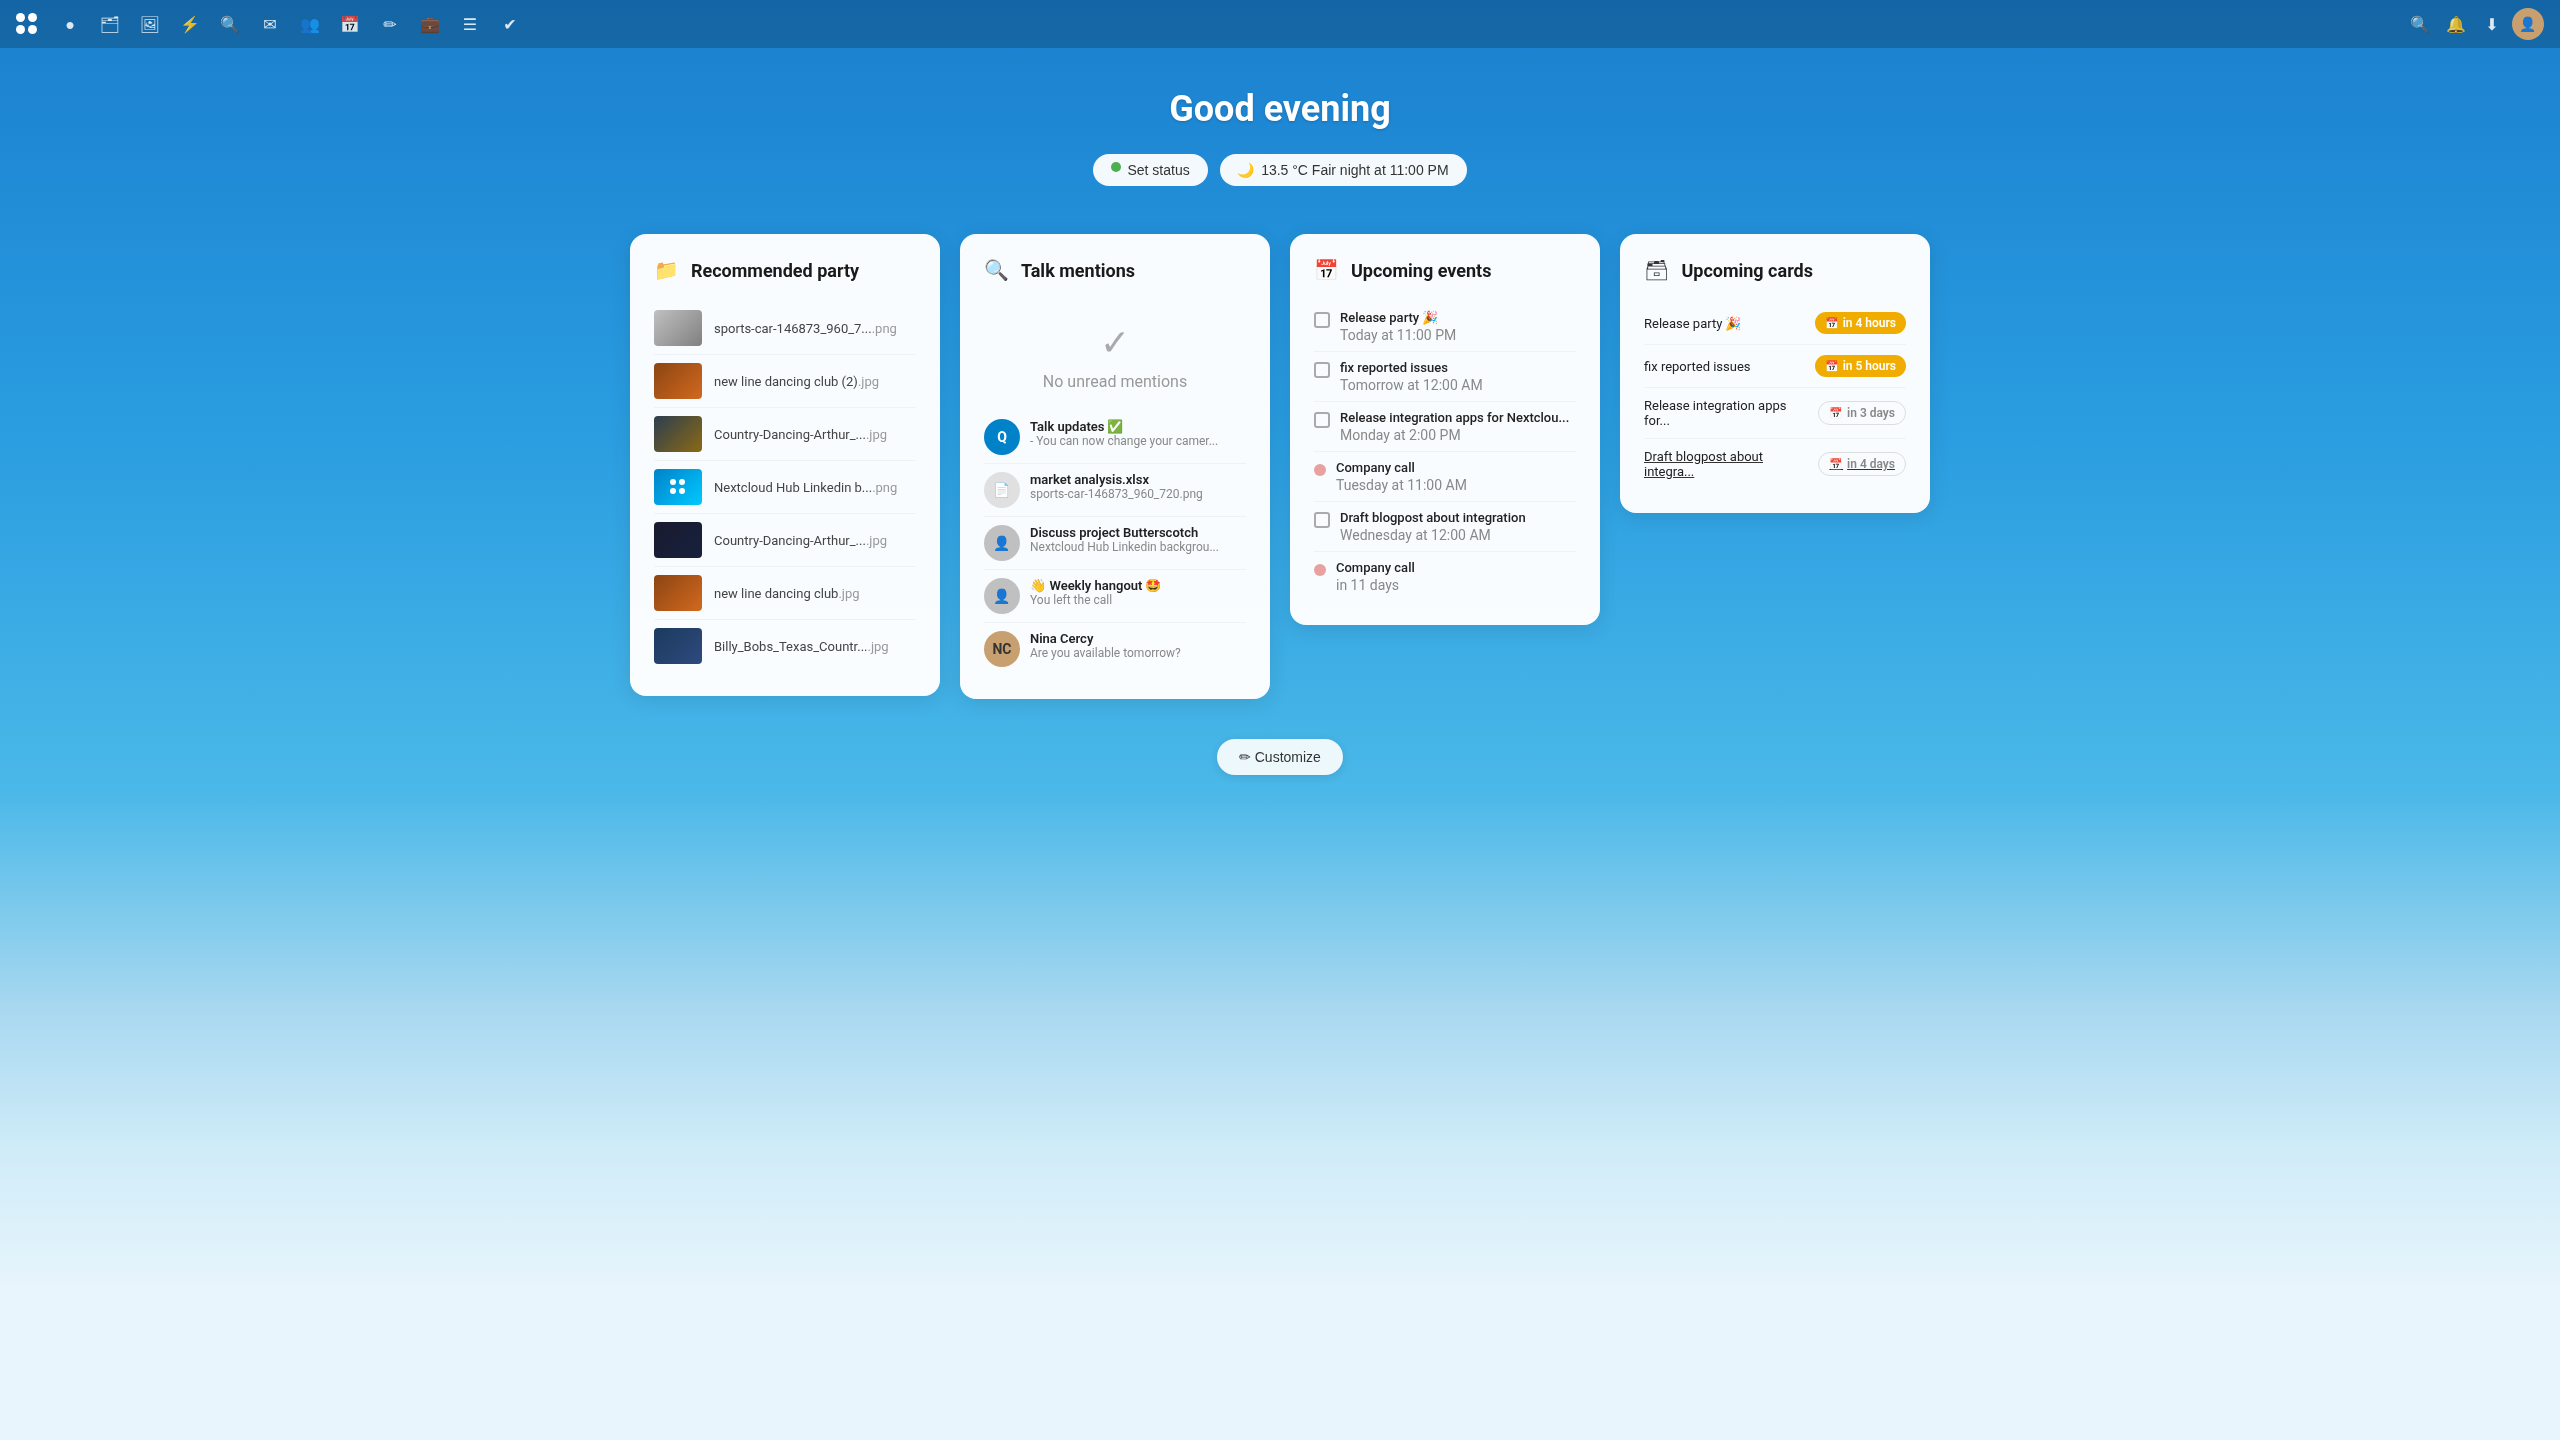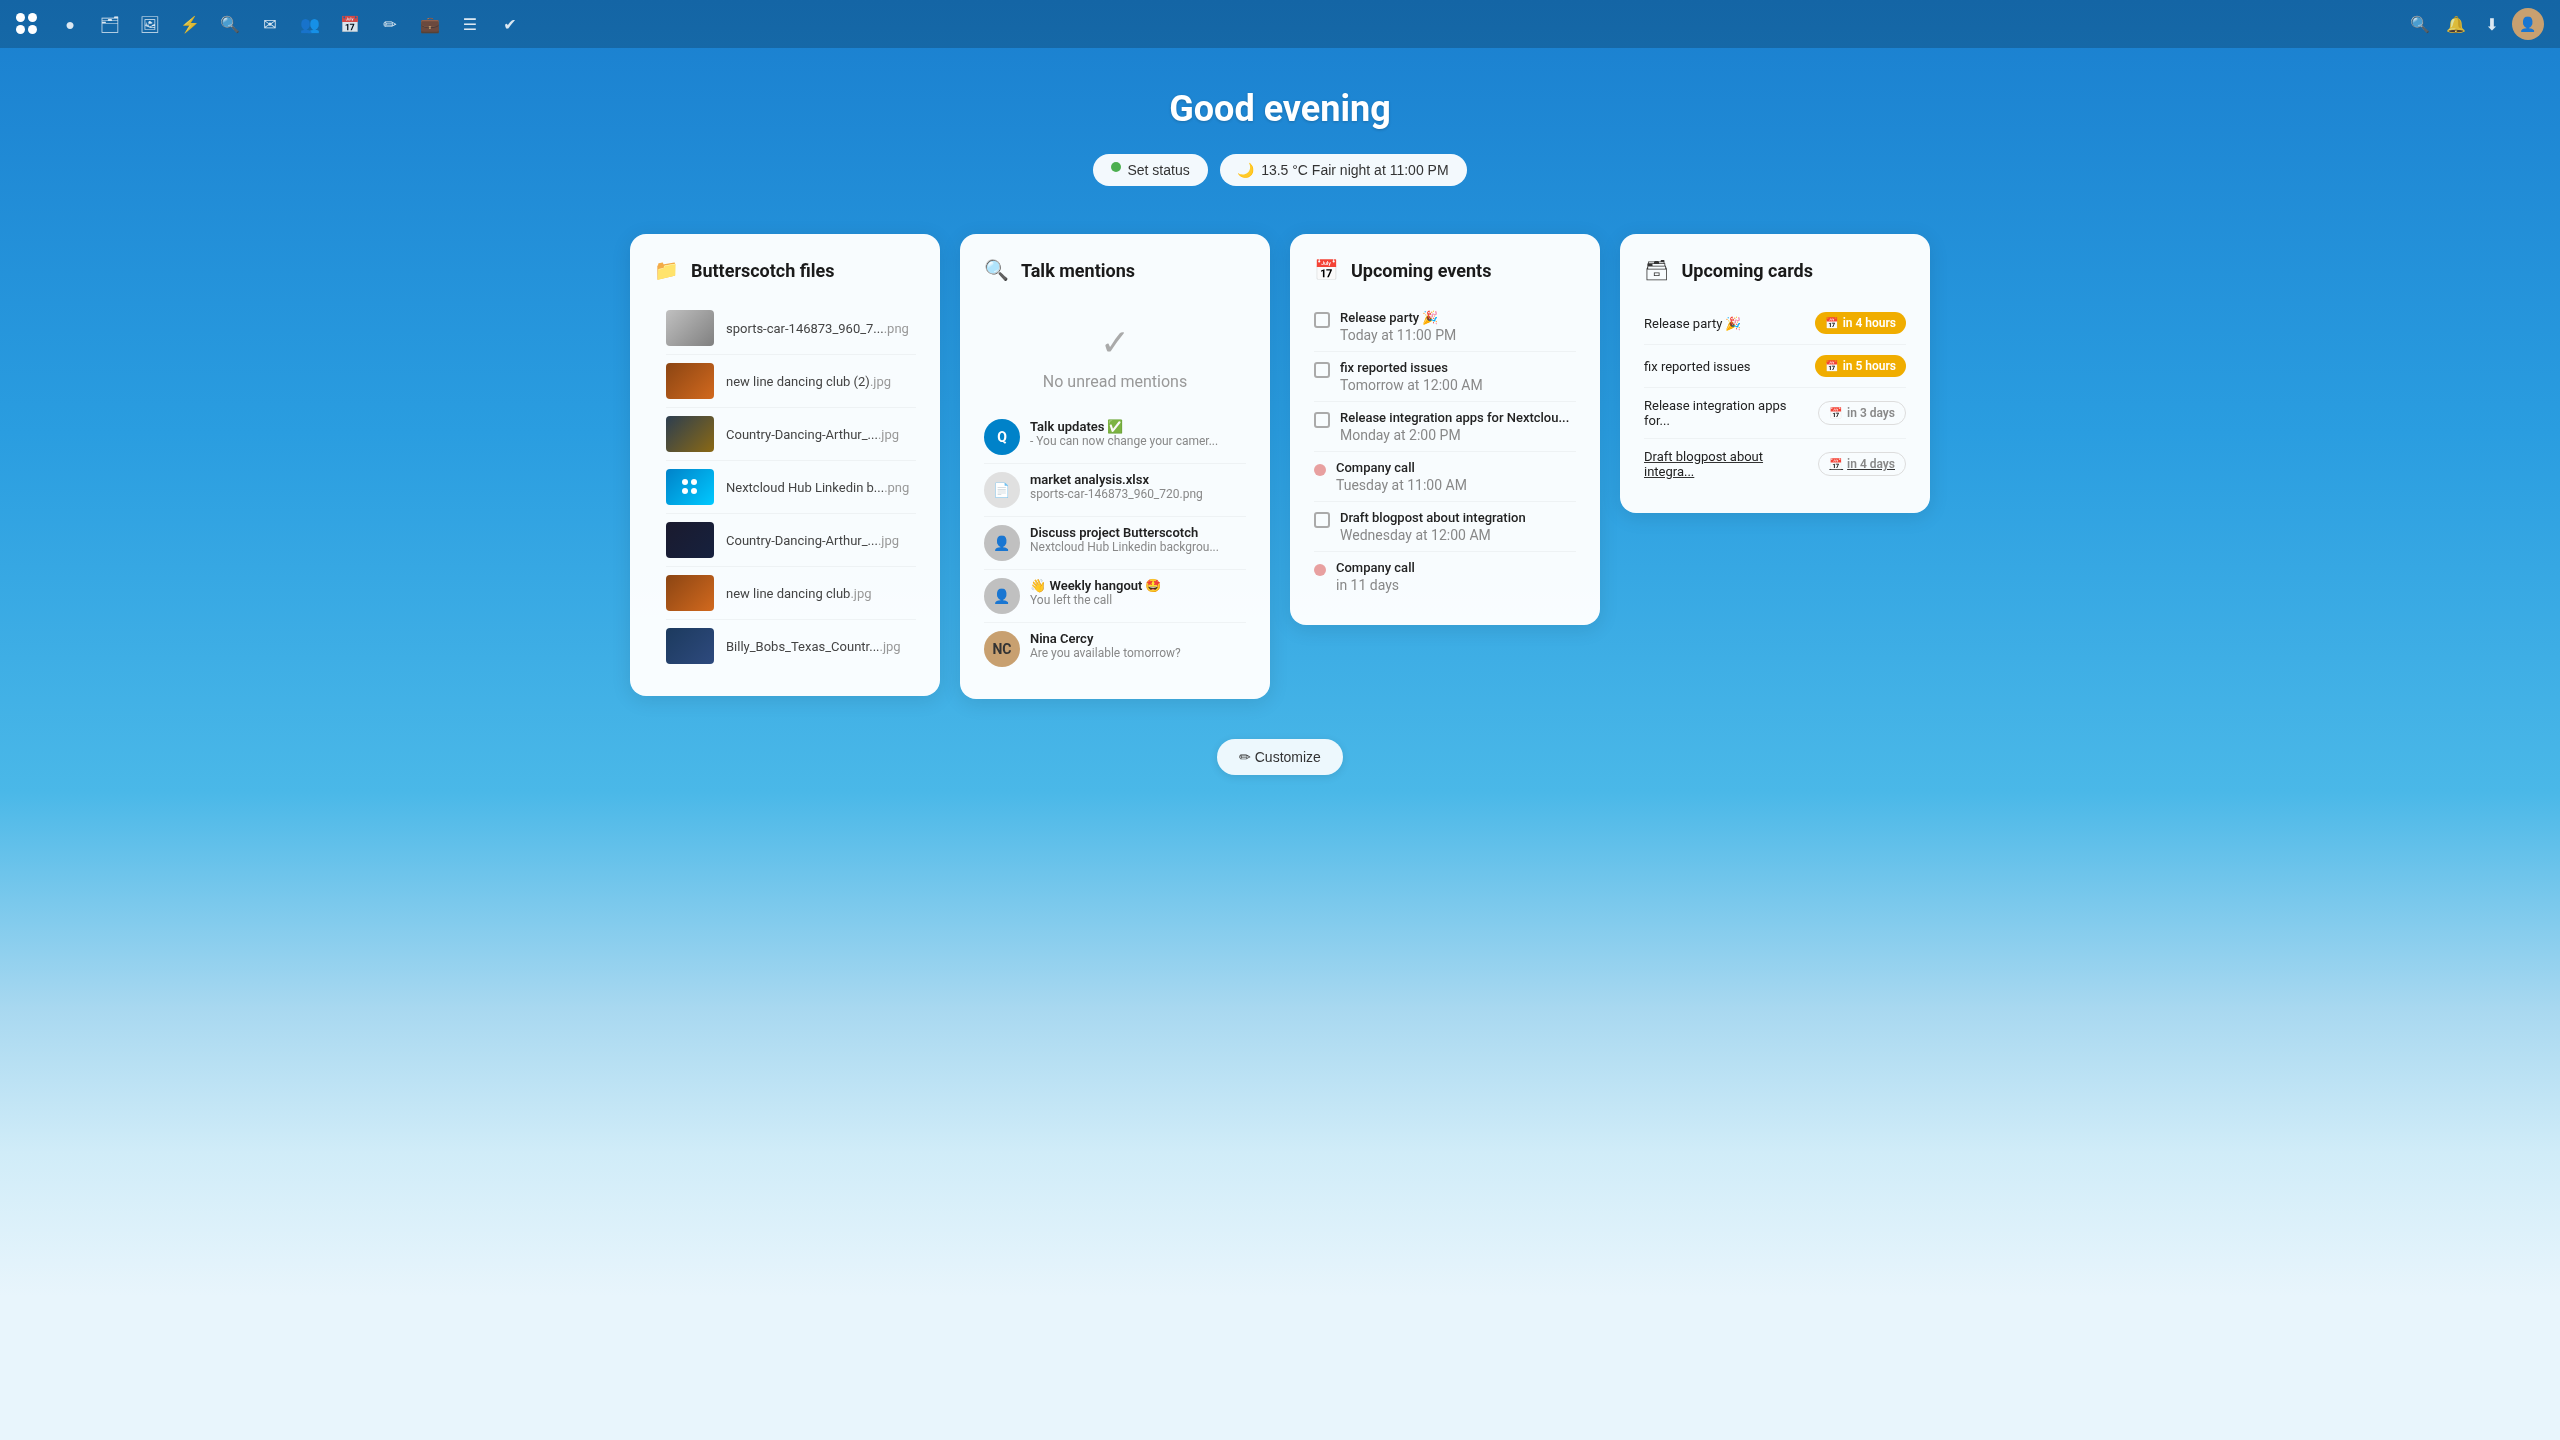--- a/index.html
+++ b/index.html
@@ -92,21 +92,20 @@
     .card-title {
       font-size: 18px; font-weight: 700; color: #1a1a1a;
     }
 
     
     .file-item {
       display: flex; align-items: center; gap: 12px;
       padding: 8px 0;
       border-bottom: 1px solid rgba(0,0,0,0.04);
       cursor: pointer;
-      margin-left: 12px;
     }
     .file-item:last-child { border-bottom: none; }
     .file-thumb {
       width: 48px; height: 36px; border-radius: 4px;
       overflow: hidden; flex-shrink: 0; background: #ddd;
     }
     .file-thumb-car { background: linear-gradient(135deg, #c0c0c0, #808080); }
     .file-thumb-dance1 { background: linear-gradient(135deg, #8B4513, #D2691E); }
     .file-thumb-dance2 { background: linear-gradient(135deg, #2c3e50, #8B6914); }
     .file-thumb-nc { background: linear-gradient(135deg, #0082c9, #00c9ff); display:flex;align-items:center;justify-content:center; }
@@ -238,21 +237,21 @@
       <span>🌙</span>
       <span>13.5 °C Fair night at 11:00 PM</span>
     </button>
   </div>
 
   <div class="cards-container">
 
     <div class="card">
       <div class="card-header">
         <div class="card-header-icon">📁</div>
-        <div class="card-title">Butterscotch files</div>
+        <div class="card-title">Recommended party</div>
       </div>
 
       <div class="file-item">
         <div class="file-thumb file-thumb-car"></div>
         <span class="file-name">
           <span>sports-car-146873_960_7...</span><span class="file-ext">.png</span>
         </span>
       </div>
       <div class="file-item">
         <div class="file-thumb file-thumb-dance1"></div>

